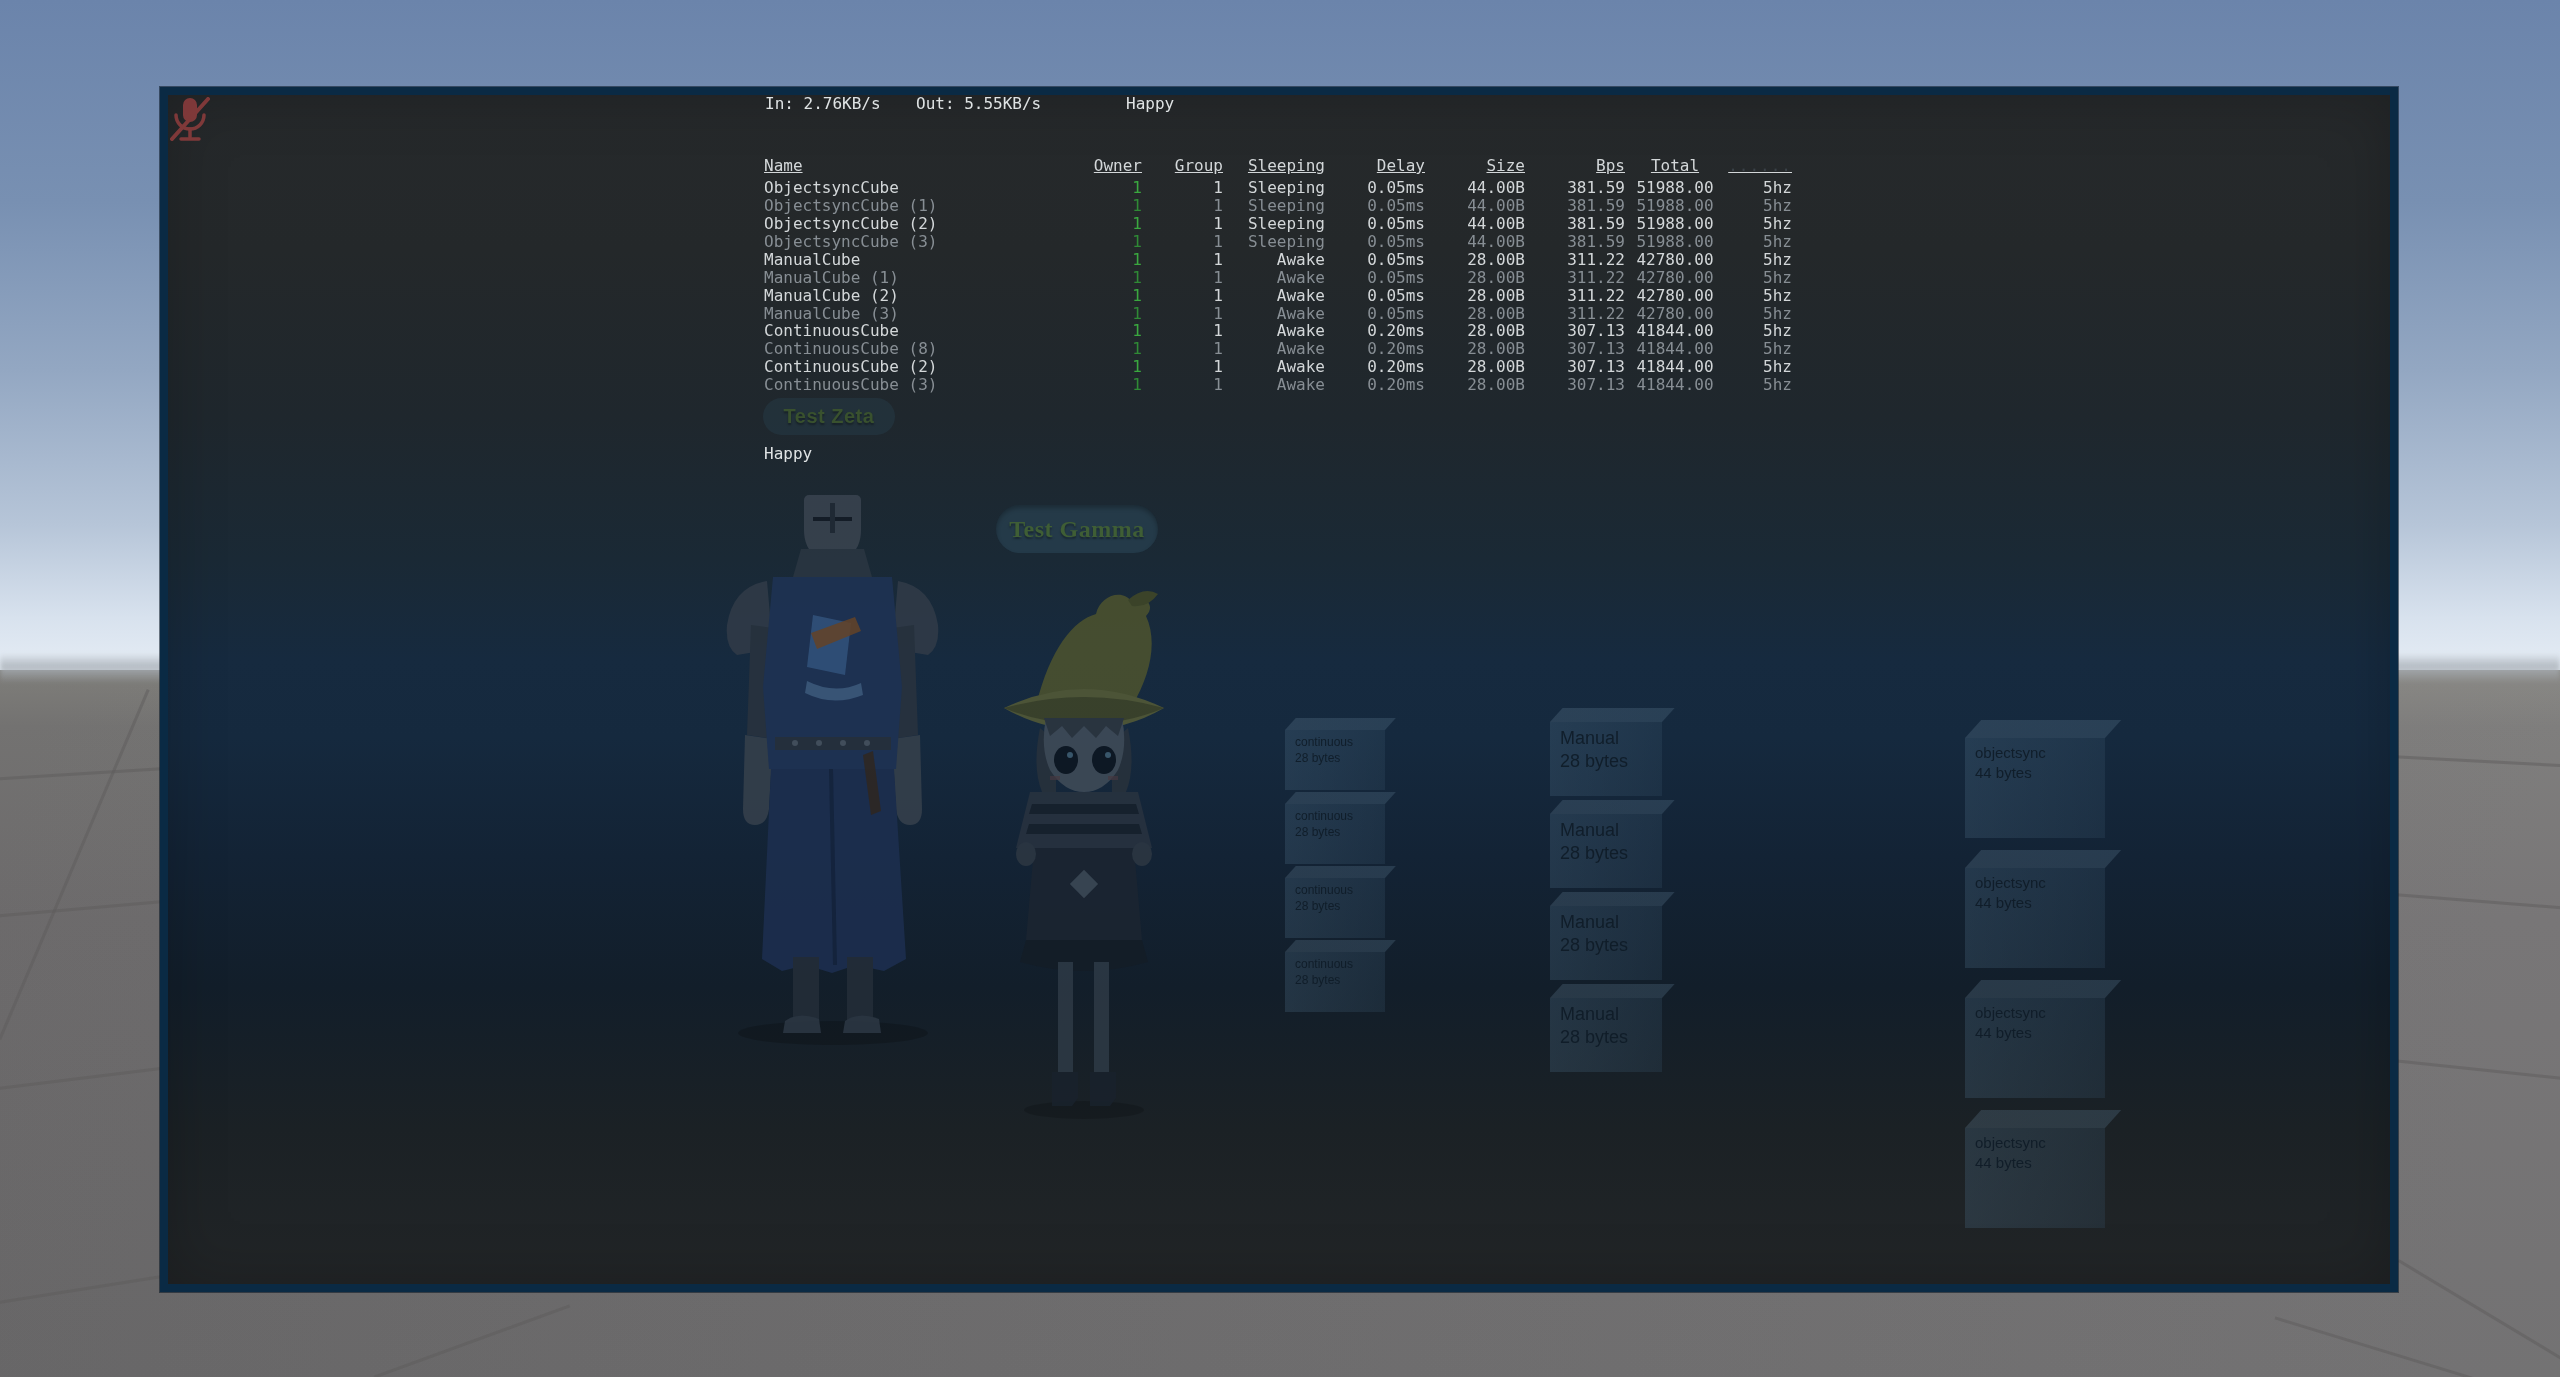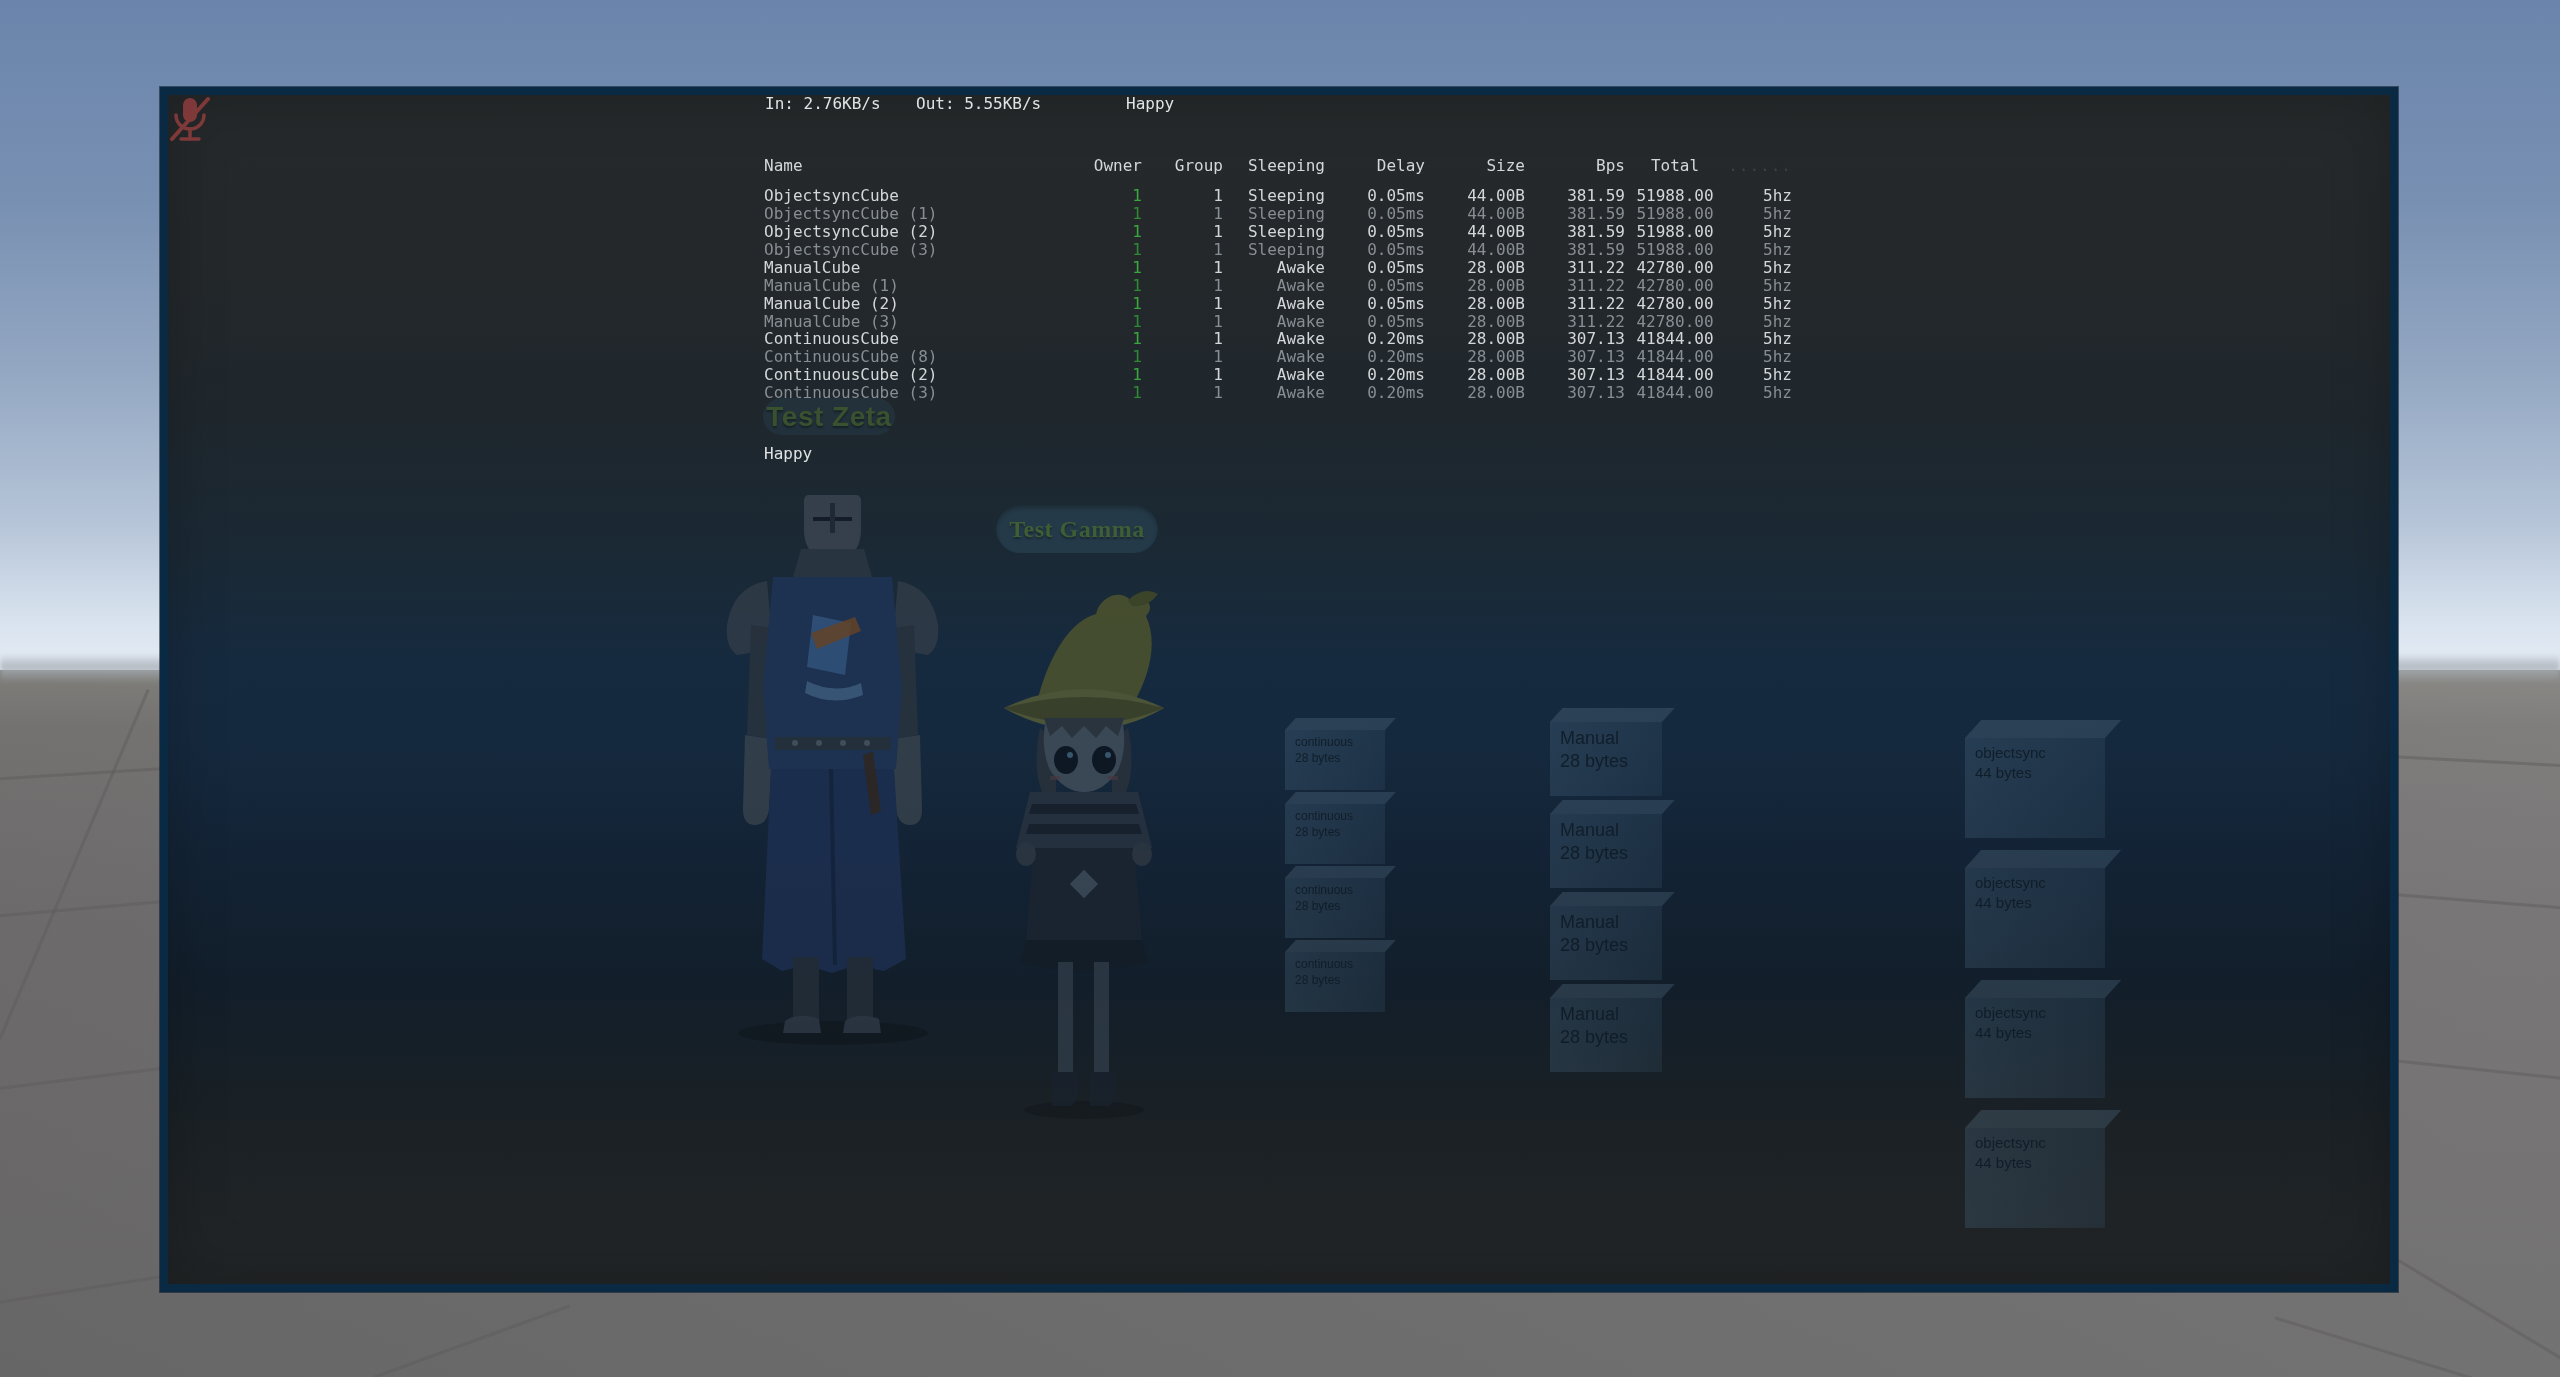--- a/index.html
+++ b/index.html
@@ -25,21 +25,21 @@
       #26292b 0%, #24282a 13%, #1f272d 27%, #1a2935 39%, #162a3f 47.5%,
       #15293e 54%, #132335 64%, #121e2a 75%, #1b2125 87%, #222527 100%);}
   .panel-content{position:absolute;inset:0;}
 
   
   .worldobj{position:absolute;z-index:1;}
   .pill{position:absolute;z-index:2;display:flex;align-items:center;justify-content:center;
     font-family:"Liberation Sans",sans-serif;font-weight:700;letter-spacing:.5px;
     text-shadow:0 2px 2px rgba(0,0,0,.35);}
   .btn-zeta{left:595px;top:303px;width:132px;height:37px;border-radius:19px;
-    background:rgba(44,72,88,.30);color:#39512e;font-size:28px;text-align:center;}
+    background:rgba(44,72,88,.30);color:#39512e;font-size:20px;text-align:center;}
   .btn-gamma{left:828px;top:410px;width:162px;height:48px;border-radius:24px;
     background:rgba(46,76,94,.50);color:#3f5e35;font-size:24px;
     box-shadow:inset 0 3px 4px rgba(0,0,0,.25);font-family:Liberation Serif, serif;}
   .mic{left:615px;top:975px;width:44px;height:50px;z-index:2;opacity:.85;}
 
   
   .stack{position:absolute;z-index:1;}
   .cube{position:absolute;left:0;width:100%;}
   .cube-top{transform:skewX(-42deg);transform-origin:100% 100%;
     background:linear-gradient(to right,rgba(100,128,150,.28),rgba(82,110,132,.33));}
@@ -50,21 +50,21 @@
   .stack-b{left:1382px;top:613px;width:112px;} .stack-b .cube-front{height:74px} .stack-b .cube-top{height:14px} .stack-b .cube-label{font-size:18px}
   .stack-c{left:1797px;top:625px;width:140px;} .stack-c .cube-front{height:100px} .stack-c .cube-top{height:18px} .stack-c .cube-label{font-size:15px}
 
   
   .uitext{position:absolute;z-index:5;font-size:16px;line-height:18px;color:#dfe3e4;white-space:pre;}
   .stat-in{left:597px;top:0;} .stat-out{left:748px;top:0;} .stat-happy{left:958px;top:0;}
   .happy2{left:596px;top:350px;}
 
   .net-table{position:absolute;left:596px;top:62px;z-index:5;font-size:16px;}
   .thead,.trow{display:flex;height:17.95px;line-height:17.95px;white-space:pre;}
-  .thead{margin-bottom:12px;color:#d3d7d9;}
+  .thead{margin-bottom:4px;color:#d3d7d9;text-decoration:underline;}
   .cell{display:block;text-align:right;}
   .c-name{width:300px;text-align:left;}
   .c-owner{width:78px;} .c-group{width:81px;} .c-sleep{width:102px;}
   .c-delay{width:100px;} .c-size{width:100px;} .c-bps{width:100px;}
   .c-total{width:100px;text-align:center;} .c-rate{width:67px;}
   .thead .dots{color:#3a4148;letter-spacing:1px;}
   .trow.bright{color:#d3d7d9;} .trow.dim{color:#878e94;}
   .trow.bright .owner{color:#3aa83f;} .trow.dim .owner{color:#2f8a35;}
 </style>
 </head>

